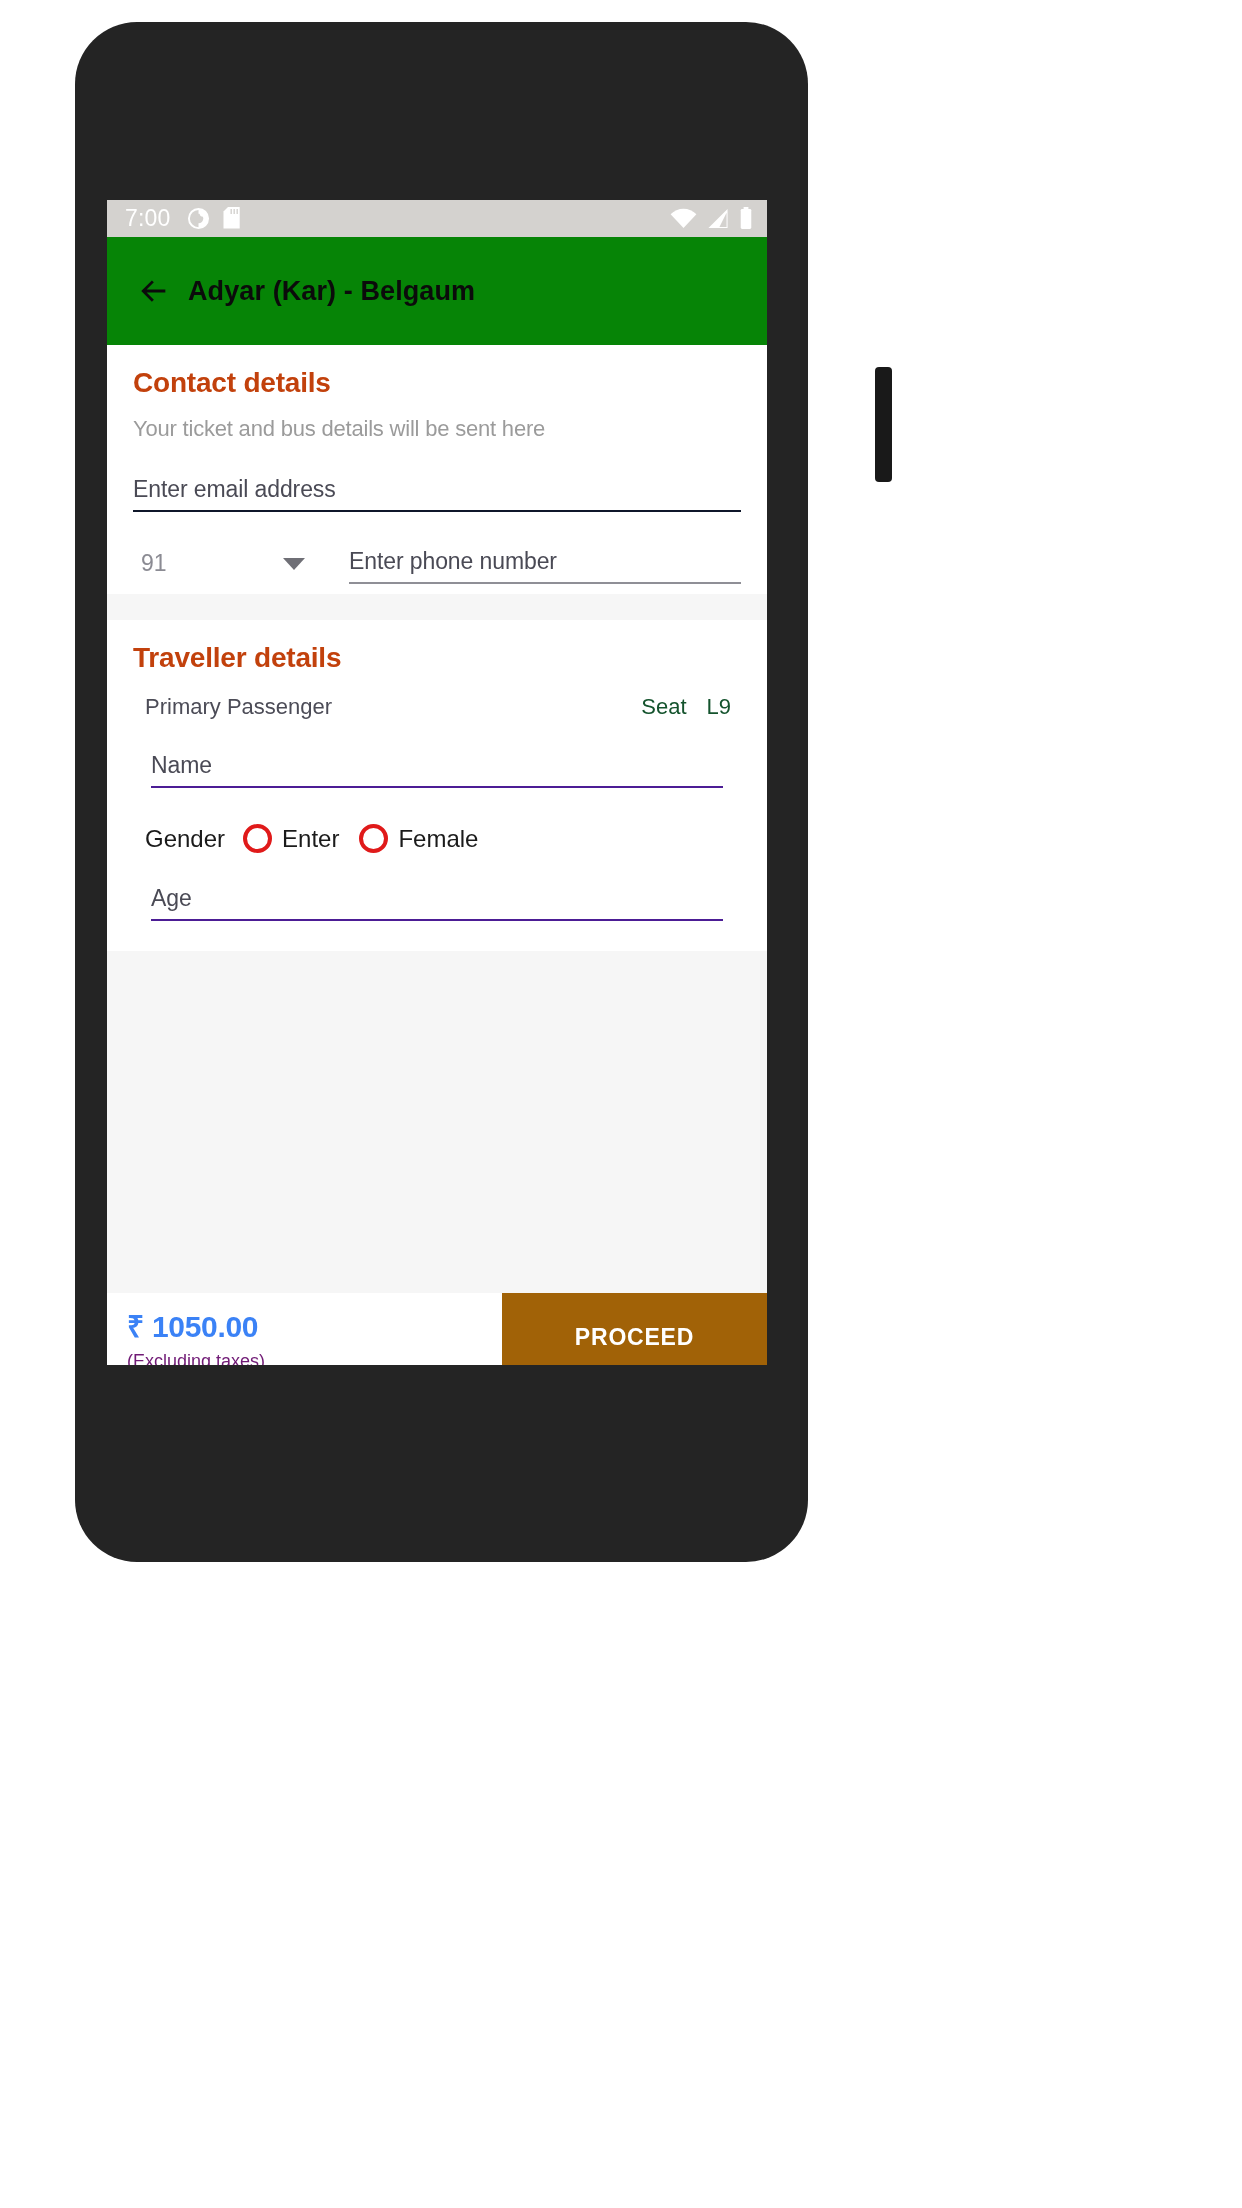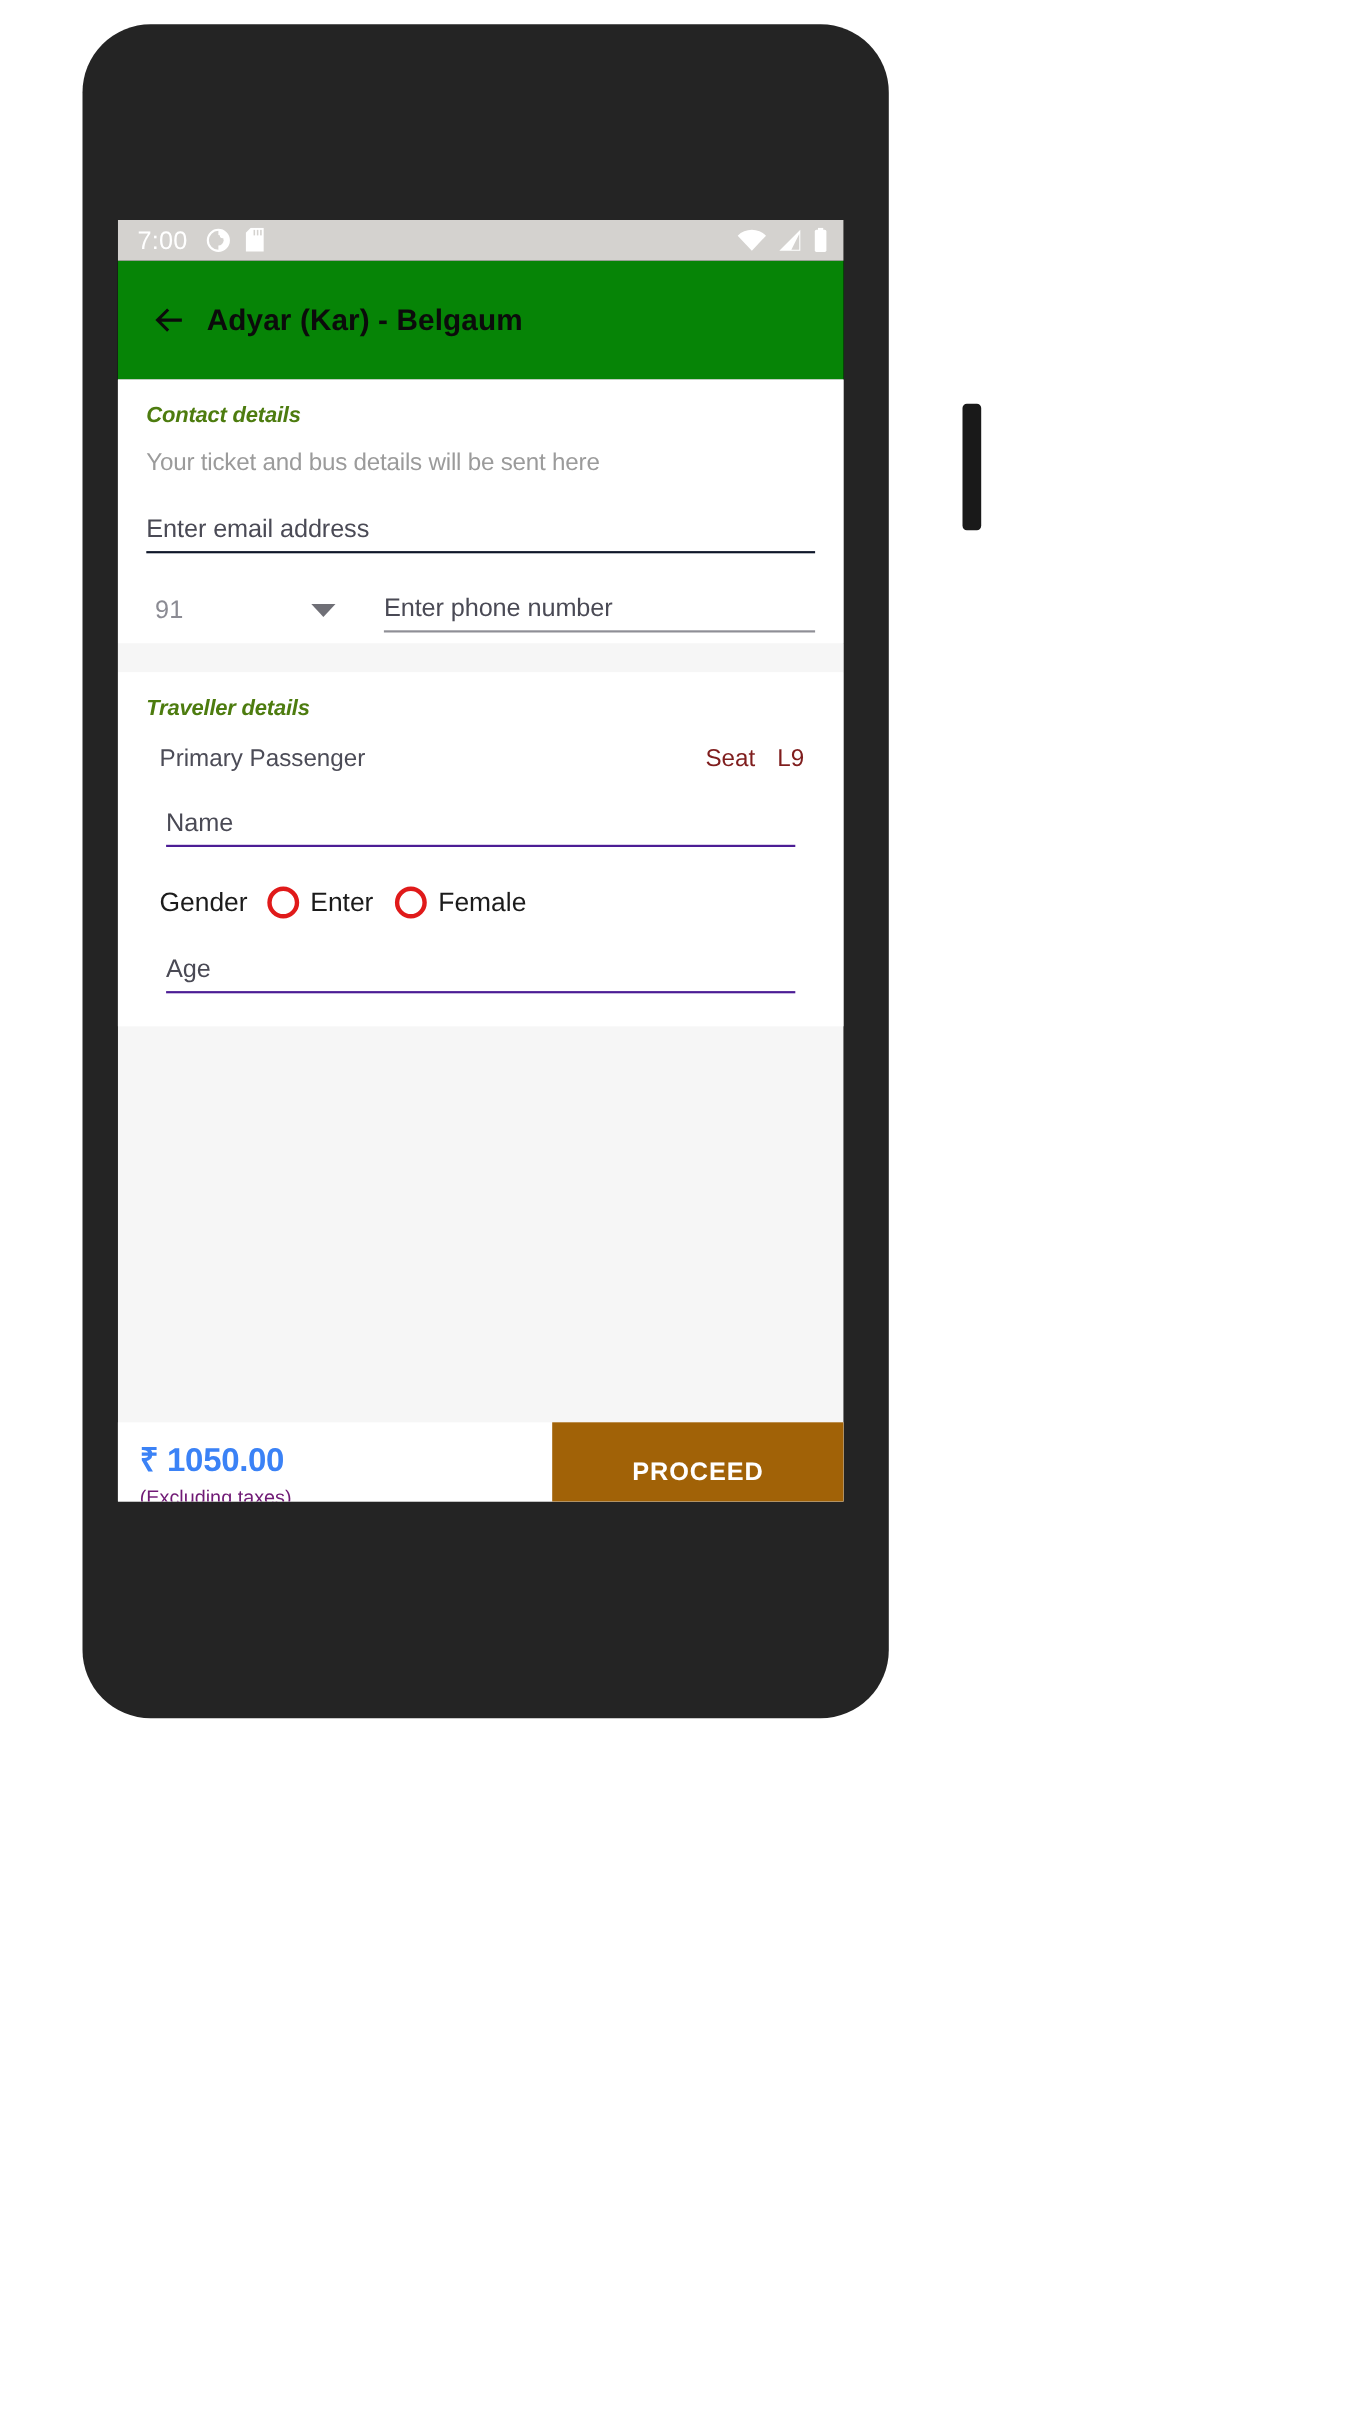--- a/index.html
+++ b/index.html
@@ -109,25 +109,24 @@
   .card {
     background: #ffffff;
     box-sizing: border-box;
   }
 
   
   #contact-card {
     padding: 22px 26px 10px 26px;
   }
   .section-title {
-    font-size: 20px;
+    font-size: 28px;
     font-weight: bold;
-    color: #4d7c0f;
+    color: #c2410c;
     letter-spacing: -.2px;
-    font-style: italic;
   }
   .section-sub {
     font-size: 22px;
     color: #9b9b9b;
     margin-top: 17px;
     letter-spacing: -.2px;
   }
 
   .field {
     position: relative;
@@ -191,21 +190,21 @@
     font-size: 22px;
     color: #4c4c57;
   }
   #seat-wrap {
     margin-left: auto;
     display: flex;
     gap: 20px;
   }
   #seat-label, #seat-value {
     font-size: 22px;
-    color: #7f1d1d;
+    color: #14532d;
   }
 
   .t-field {
     margin: 32px 18px 0 18px;
     border-bottom: 2px solid #4c1d95;
     padding-bottom: 7px;
   }
 
   #gender-row {
     display: flex;

